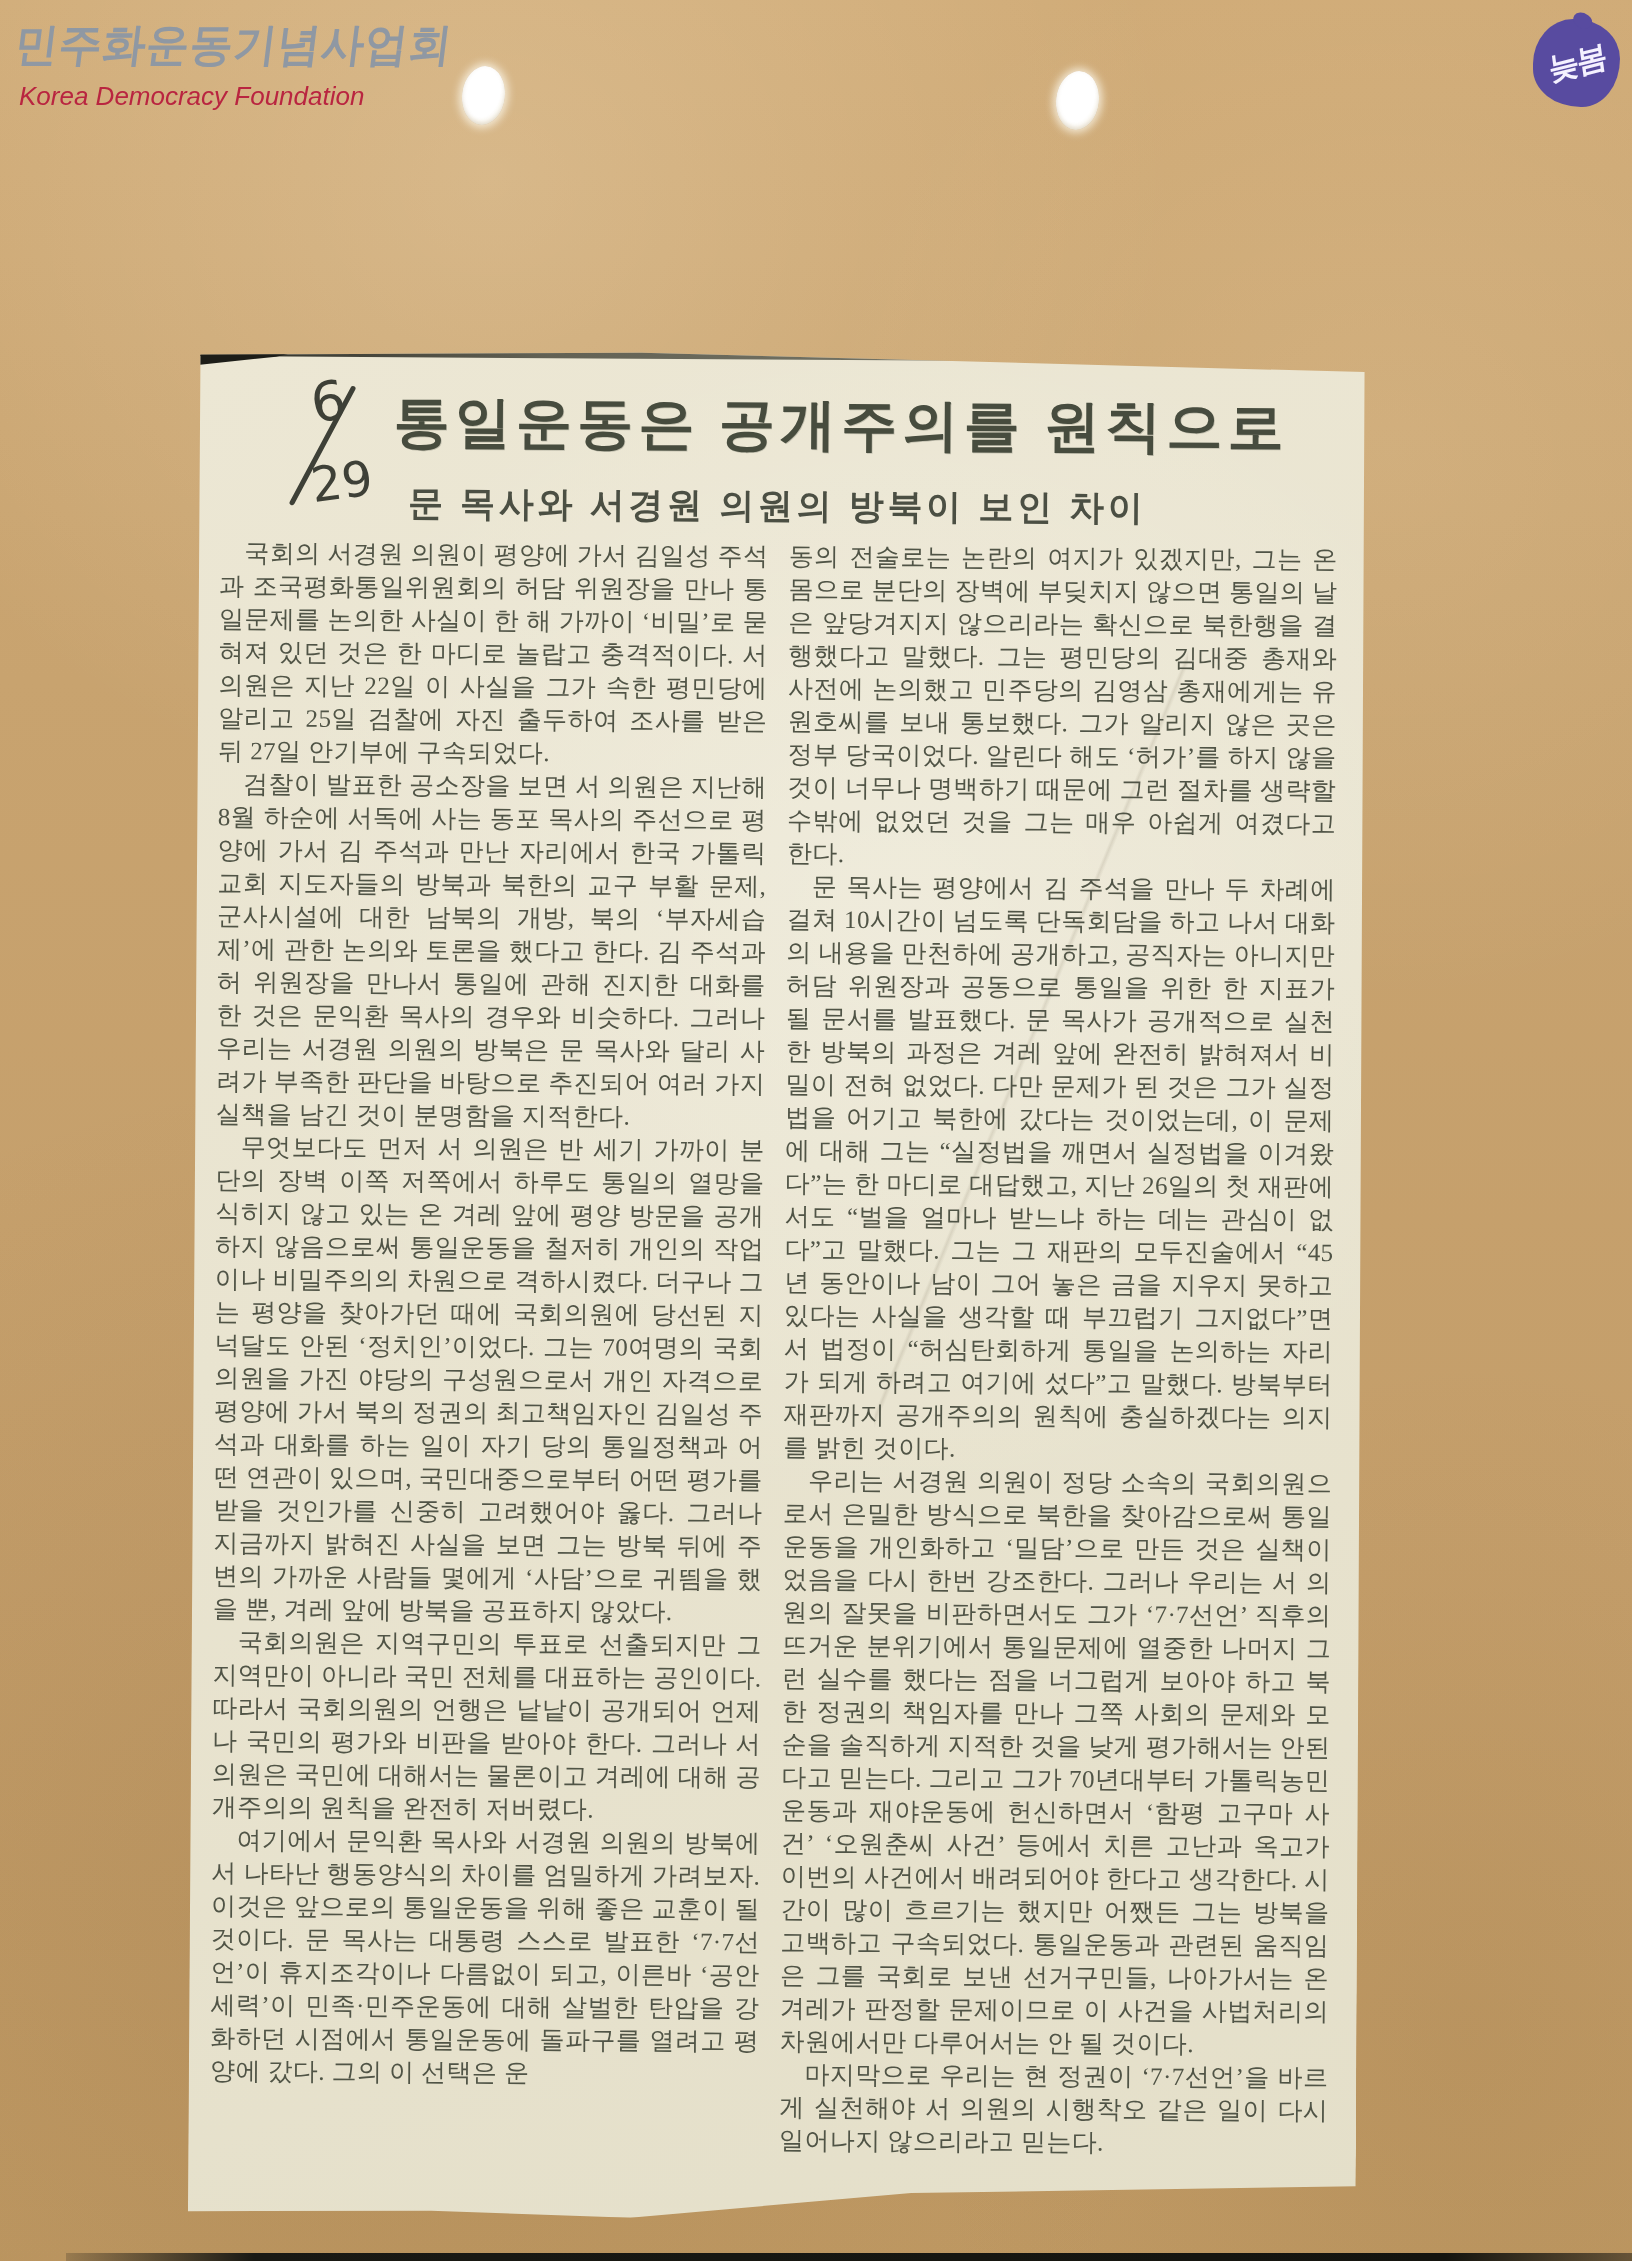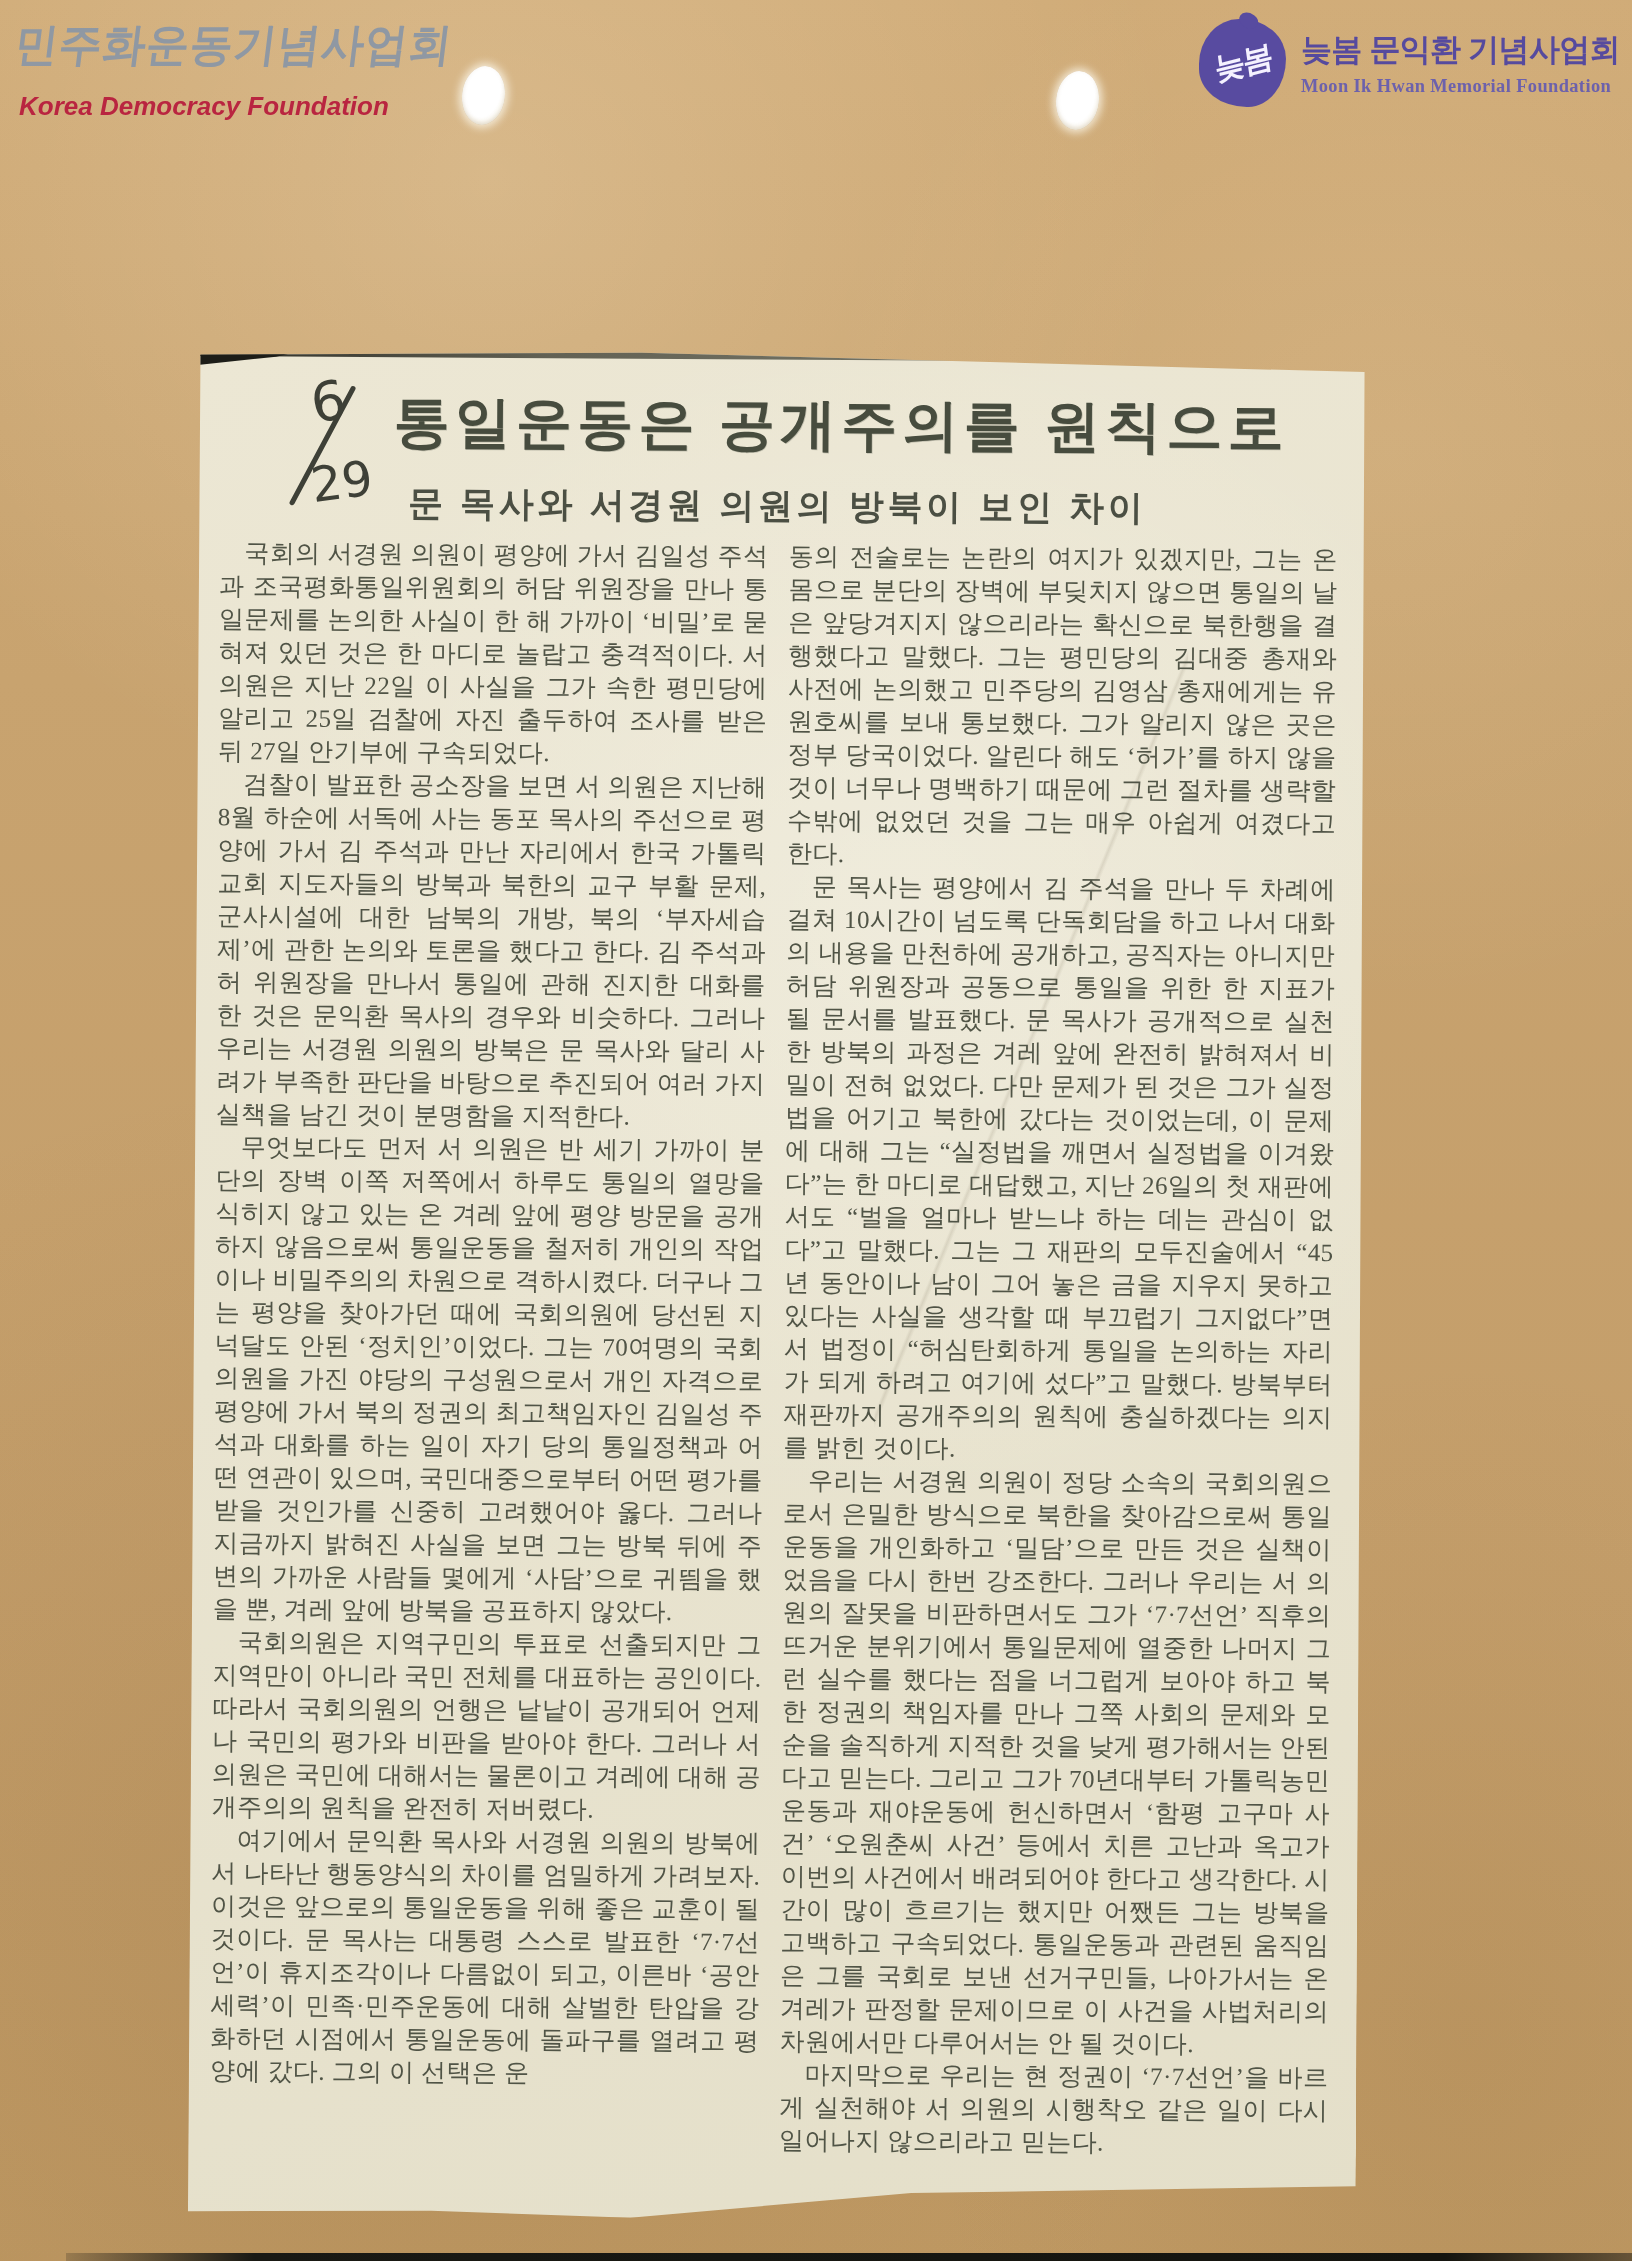--- a/index.html
+++ b/index.html
@@ -28,21 +28,21 @@
   .hole-right{left:1056px;top:71px;}
 
   
   .hdr-left{position:absolute;left:19px;top:14.7px;}
   .kdf-kr{
     font-size:43px;font-weight:700;color:#8f98a3;letter-spacing:0.7px;
     transform:skewX(-7deg) scaleY(1.04);transform-origin:left top;
     font-family:"DejaVu Sans","Liberation Sans",sans-serif;
   }
   .kdf-en{
-    margin-top:18px;font-size:26px;font-weight:700;font-style:italic;
+    margin-top:8px;font-size:26px;font-weight:400;font-style:italic;
     color:#b92540;letter-spacing:0px;
   }
 
   
   .hdr-right{position:absolute;right:13.2px;top:19px;display:flex;align-items:center;gap:14.7px;}
   .seal{
     width:87px;height:88px;position:relative;flex:0 0 auto;
     background:#584ba0;
     border-radius:47% 53% 44% 56% / 52% 46% 56% 44%;
     display:flex;align-items:center;justify-content:center;
@@ -126,24 +126,20 @@
 
   <div class="hdr-left">
     <div class="kdf-kr">민주화운동기념사업회</div>
     <div class="kdf-en">Korea Democracy Foundation</div>
   </div>
 
   <div class="hdr-right">
     <div class="seal">
       <span class="seal-text">늦봄</span>
     </div>
-    <div>
-      <div class="mih-kr">늦봄 문익환 기념사업회</div>
-      <div class="mih-en">Moon Ik Hwan Memorial Foundation</div>
-    </div>
   </div>
 
   <div class="clipping">
     <div class="clip-top-edge"></div>
     <div class="clip-top-corner"></div>
     <div class="clip-crease"></div>
 
     <div class="date-mark">
       <svg width="110" height="155" viewBox="0 0 150 210">
         <g fill="none" stroke="#3e4037" stroke-width="7" stroke-linecap="round">

